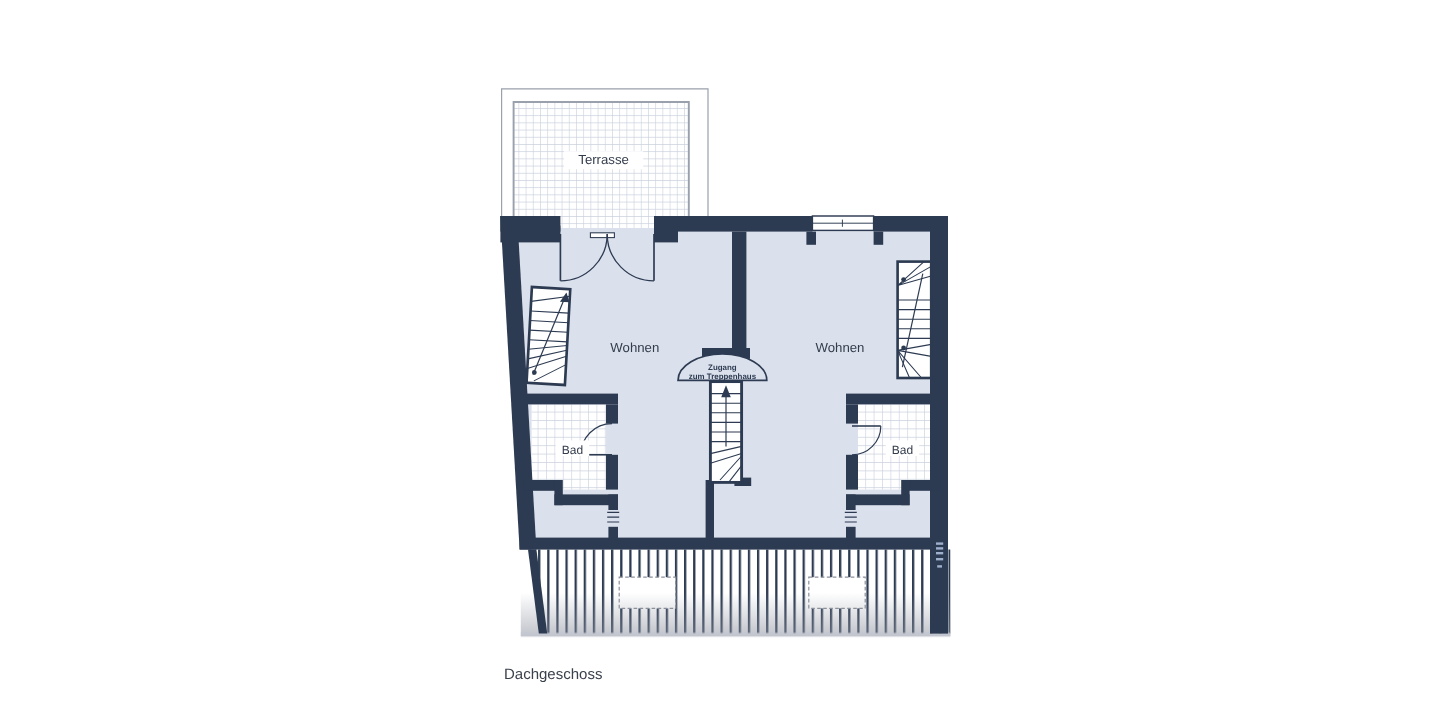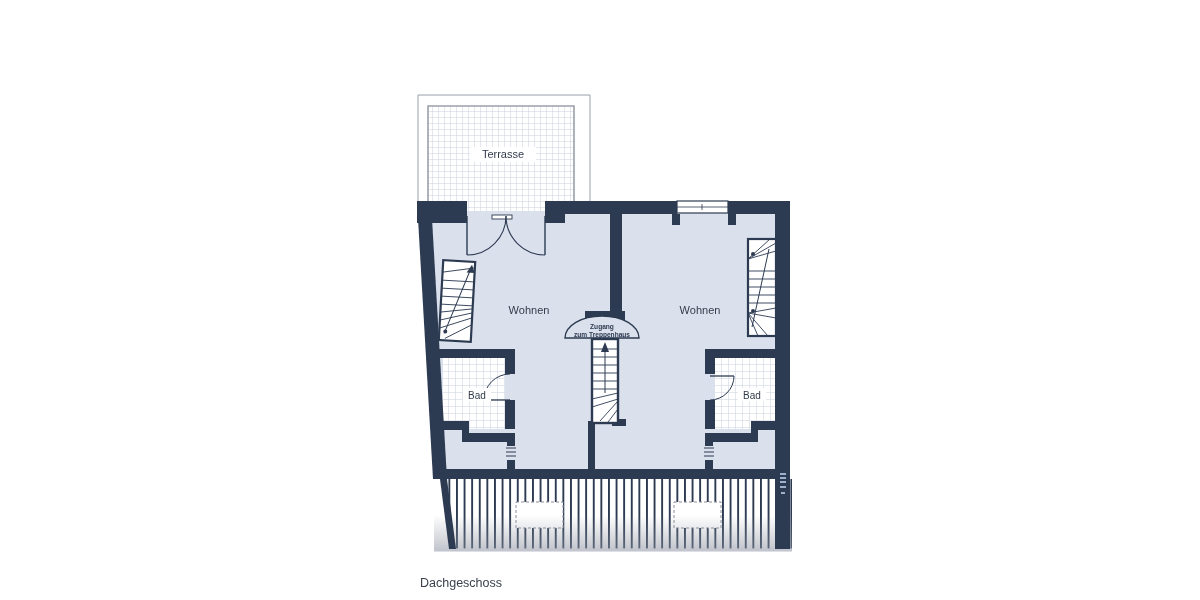--- a/index.html
+++ b/index.html
@@ -2,21 +2,20 @@
 <html><head>
 <meta charset="utf-8">
 <style>
   html,body{margin:0;padding:0;background:#ffffff;}
   .canvas{
     position:relative;
     width:1200px;height:575px;
     background:#ffffff;
     overflow:hidden;
     font-family:"Liberation Sans", sans-serif;
-    margin-top:21px;
   }
   svg{display:block;}
   text{font-family:"Liberation Sans", sans-serif;}
   .room-label{font-size:11px;fill:#333c4c;}
   .bath-label{font-size:10px;fill:#333c4c;}
   .access-label{font-size:6.6px;font-weight:bold;fill:#2d3b52;}
   .floor-title{font-size:12.5px;fill:#3a414d;}
 </style>
 </head>
 <body>

